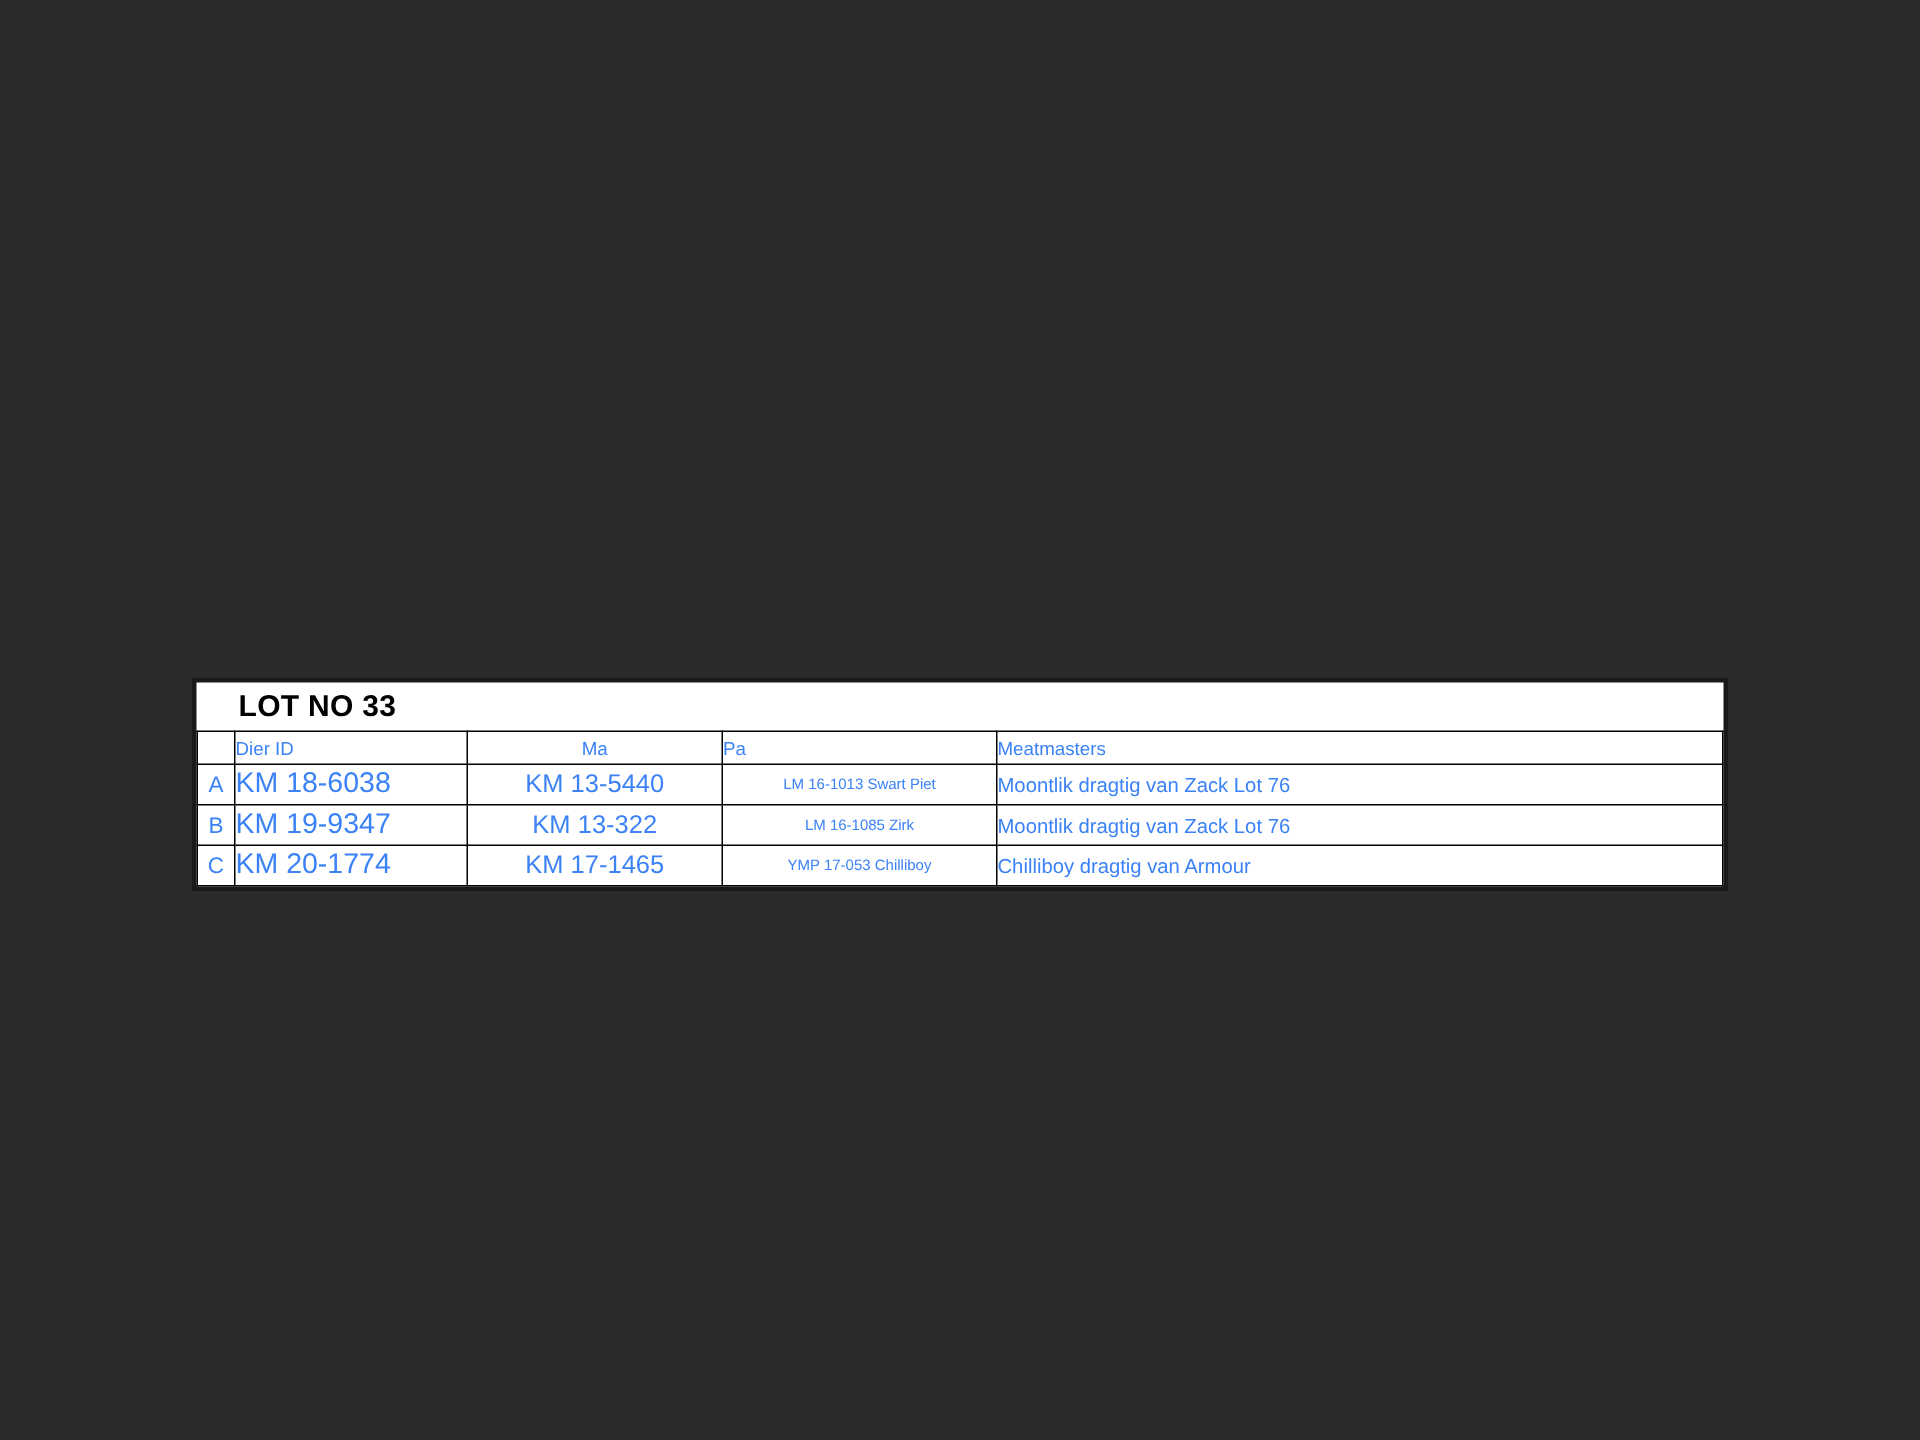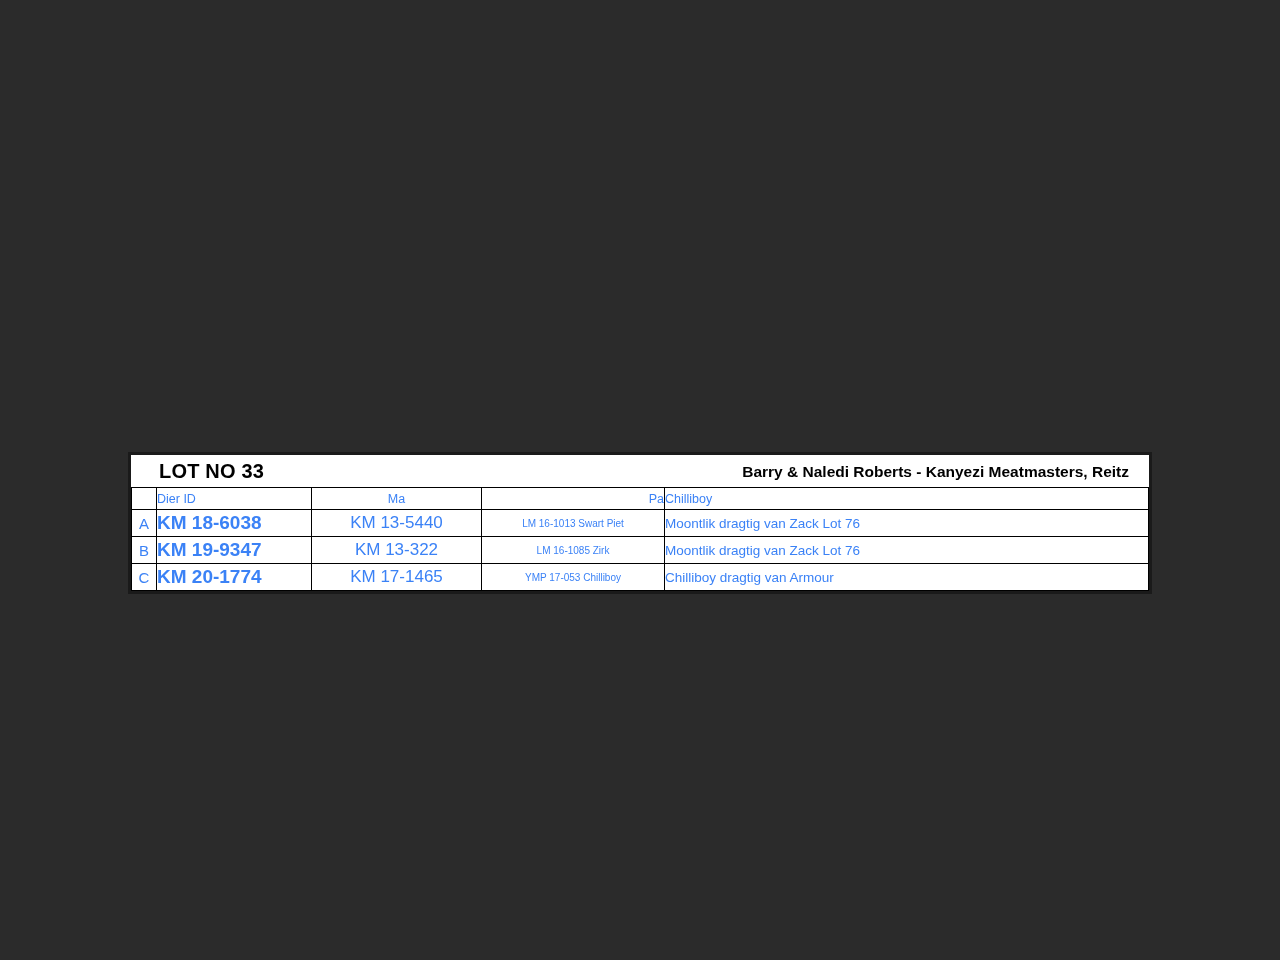--- a/index.html
+++ b/index.html
@@ -71,37 +71,36 @@
 
   thead th {
     height: 22px;
     font-weight: normal;
     font-size: 12.5px;
     vertical-align: middle;
   }
   th.h-letter { }
   th.h-dier { text-align: left; padding-left: 6px; }
   th.h-ma { text-align: center; }
-  th.h-pa { text-align: right; }
+  th.h-pa { text-align: left; }
   th.h-opm { text-align: left; padding-left: 5px; }
 
   tbody td {
     height: 27px;
     vertical-align: middle;
   }
   td.letter {
     text-align: center;
     font-size: 15px;
   }
   td.dier {
     font-size: 19px;
     padding-left: 6px;
     text-align: left;
     white-space: nowrap;
-    font-weight: bold;
   }
   td.ma {
     font-size: 17px;
     text-align: center;
     white-space: nowrap;
   }
   td.pa {
     font-size: 10px;
     text-align: center;
     white-space: nowrap;
@@ -114,38 +113,37 @@
   }
 </style>
 </head>
 <body>
 
 <div id="stage">
   <div id="lot-card">
 
     <div class="card-header">
       <div class="lot-title">LOT NO 33</div>
-      <div class="breeder">Barry &amp; Naledi Roberts - Kanyezi Meatmasters, Reitz</div>
     </div>
 
     <table class="lot-table">
       <colgroup>
         <col class="c-letter">
         <col class="c-dier">
         <col class="c-ma">
         <col class="c-pa">
         <col class="c-opm">
       </colgroup>
       <thead>
         <tr>
           <th class="h-letter"></th>
           <th class="h-dier">Dier ID</th>
           <th class="h-ma">Ma</th>
           <th class="h-pa">Pa</th>
-          <th class="h-opm">Chilliboy</th>
+          <th class="h-opm">Meatmasters</th>
         </tr>
       </thead>
       <tbody>
         <tr>
           <td class="letter">A</td>
           <td class="dier">KM 18-6038</td>
           <td class="ma">KM 13-5440</td>
           <td class="pa">LM 16-1013 Swart Piet</td>
           <td class="opm">Moontlik dragtig van Zack Lot 76</td>
         </tr>

